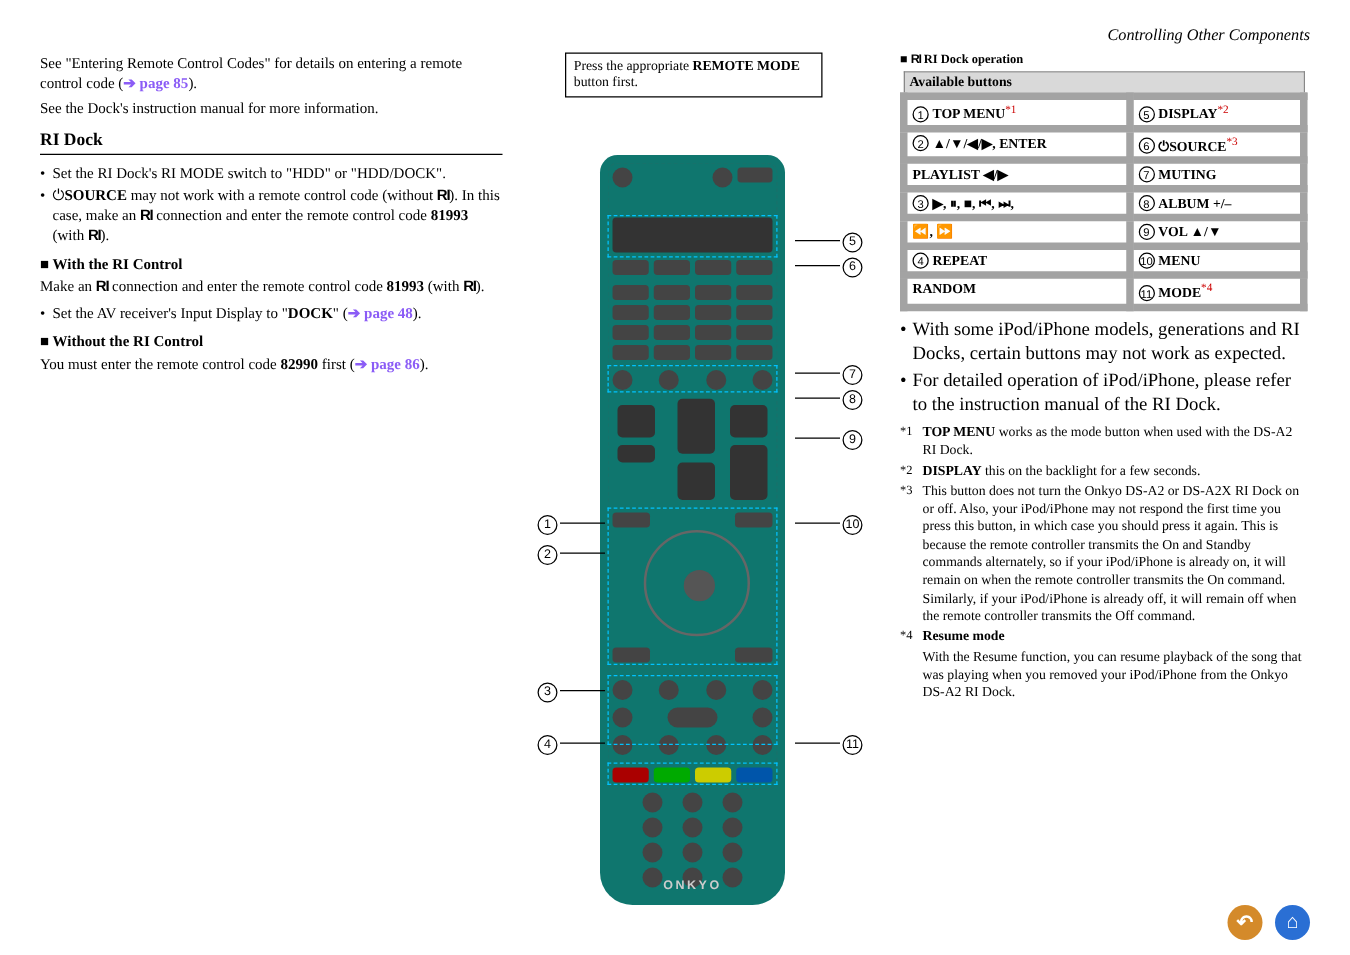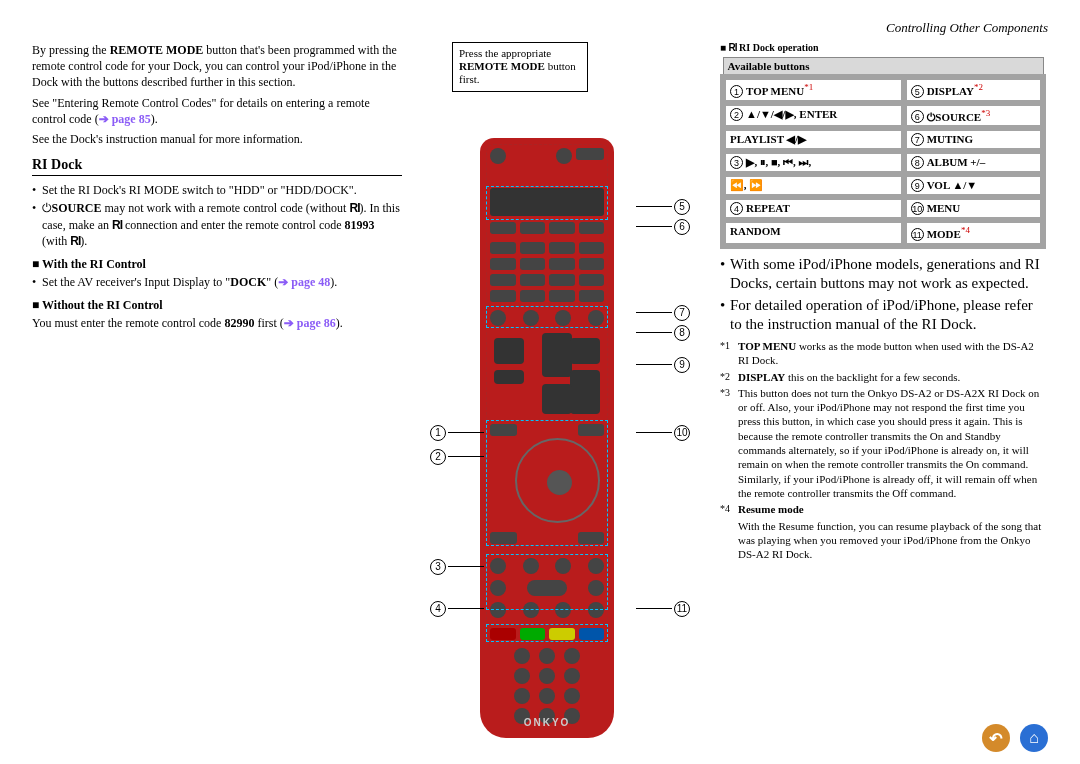--- a/index.html
+++ b/index.html
@@ -12,23 +12,23 @@
   .col-right { position: absolute; top: 42px; left: 720px; width: 326px; }
   p { font-size: 12px; line-height: 1.35; margin-bottom: 4px; }
   .subhead { font-weight: bold; font-size: 14px; border-bottom: 1px solid #000; padding-bottom: 2px; margin: 10px 0 6px 0; }
   .subhead2 { font-weight: bold; font-size: 12px; margin: 8px 0 2px 0; }
   .subhead2::before { content: "■ "; }
   ul.bullets { list-style: none; padding-left: 0; }
   ul.bullets > li { position: relative; padding-left: 10px; font-size: 12px; line-height: 1.35; margin-bottom: 2px; }
   ul.bullets > li::before { content: "•"; position: absolute; left: 0; top: 0; }
   .link { color: #8b5cf6; font-weight: bold; }
   .ri { font-family: Arial, sans-serif; font-weight: bold; letter-spacing: -1px; }
-  .remote-note { border: 1px solid #000; padding: 4px 6px; font-size: 11px; width: 136px; margin-left: 22px; margin-bottom: 6px; line-height: 1.2;}
+  .remote-note { border: 1px solid #000; padding: 4px 6px; font-size: 11px; width: 206px; margin-left: 22px; margin-bottom: 6px; line-height: 1.2;}
   .remote-wrap { position: relative; width: 260px; height: 620px; }
-  .remote-body { position: absolute; left: 50px; top: 40px; width: 134px; height: 600px; background: #b91c1c; border-radius: 14px 14px 26px 26px; }
+  .remote-body { position: absolute; left: 50px; top: 40px; width: 148px; height: 600px; background: #0f766e; border-radius: 14px 14px 26px 26px; }
   .remote-body::before { content:""; position:absolute; left:6px; right:6px; top:6px; height:500px; border:1px dashed #555; border-radius:8px; opacity:0.15;}
   .remote-screen { position:absolute; left:10px; right:10px; top:50px; height:28px; background:#333; border-radius:3px;}
   .remote-row { position:absolute; left:10px; right:10px; display:flex; gap:4px; justify-content:space-between;}
   .rbtn { background:#444; border-radius:3px; flex:1; height:12px; }
   .rbtn.round { border-radius:50%; width:16px; height:16px; flex:none; background:#444;}
   .dpad { position:absolute; left:35px; top:300px; width:85px; height:85px; border:2px solid #666; border-radius:50%; }
   .dpad::after{ content:""; position:absolute; left:30px; top:30px; width:25px; height:25px; border-radius:50%; background:#555;}
   .onkyo-logo { position:absolute; bottom:10px; left:0; right:0; text-align:center; color:#ccc; font-family:Arial; font-size:10px; letter-spacing:2px; font-weight:bold;}
   .callout { position:absolute; font-family:Arial; font-size:13px; }
   .callout .circ { display:inline-block; width:16px; height:16px; border:1px solid #000; border-radius:50%; text-align:center; line-height:14px; font-size:10px; background:#fff;}
@@ -60,36 +60,36 @@
 </style>
 </head>
 <body>
 
 <div class="page">
   <div class="header-right">Controlling Other Components</div>
 
   <div class="col-left">
 
     <p>
-      <span>By pressing the </span><b>REMOTE MODE</b><span> button that's been programmed with the remote control code for your Dock, you can control your iPod/iPhone in the Dock with the buttons described further in this section.</span>
-    </p>
-    <p>
       <span>See "Entering Remote Control Codes" for details on entering a remote control code (</span><span class="link">➔ page 85</span><span>).</span>
     </p>
     <p>See the Dock's instruction manual for more information.</p>
 
     <div class="subhead">RI Dock</div>
     <ul class="bullets">
       <li>Set the RI Dock's RI MODE switch to "HDD" or "HDD/DOCK".</li>
       <li>
         <span>⏻</span><b>SOURCE</b><span> may not work with a remote control code (without </span><span class="ri">RI</span><span>). In this case, make an </span><span class="ri">RI</span><span> connection and enter the remote control code </span><b>81993</b><span> (with </span><span class="ri">RI</span><span>).</span>
       </li>
     </ul>
 
     <div class="subhead2">With the RI Control</div>
+    <p>
+      <span>Make an </span><span class="ri">RI</span><span> connection and enter the remote control code </span><b>81993</b><span> (with </span><span class="ri">RI</span><span>).</span>
+    </p>
     <ul class="bullets">
       <li>
         <span>Set the AV receiver's Input Display to "</span><b>DOCK</b><span>" (</span><span class="link">➔ page 48</span><span>).</span>
       </li>
     </ul>
 
     <div class="subhead2">Without the RI Control</div>
     <p>
       <span>You must enter the remote control code </span><b>82990</b><span> first (</span><span class="link">➔ page 86</span><span>).</span>
     </p>

